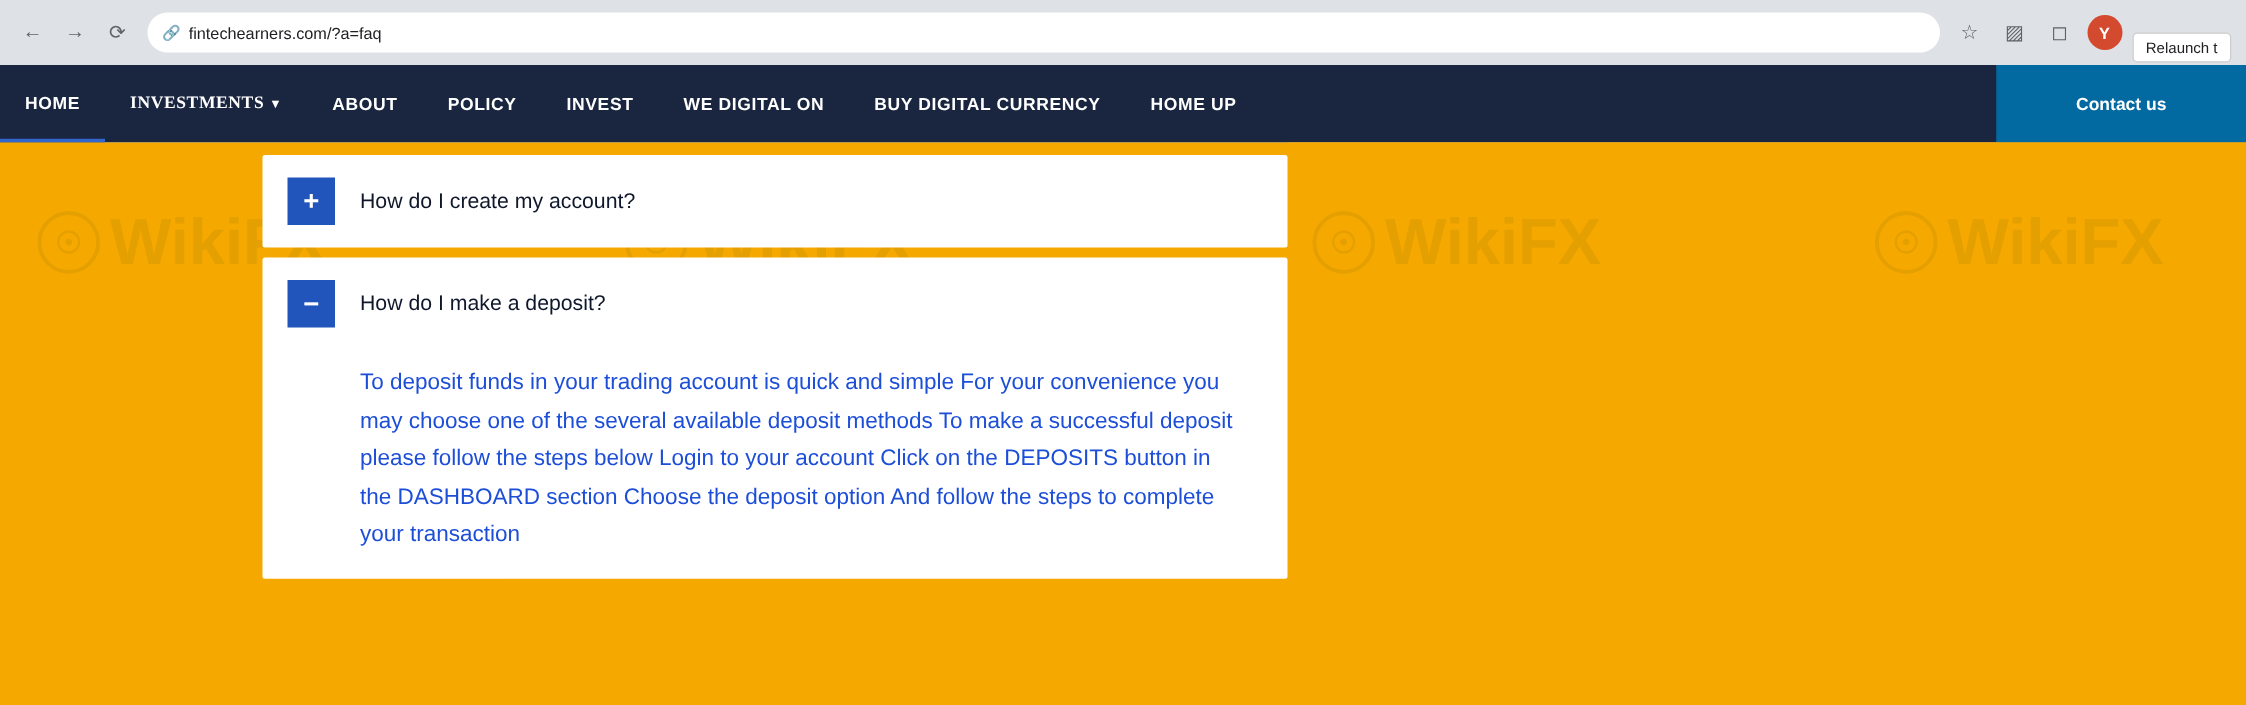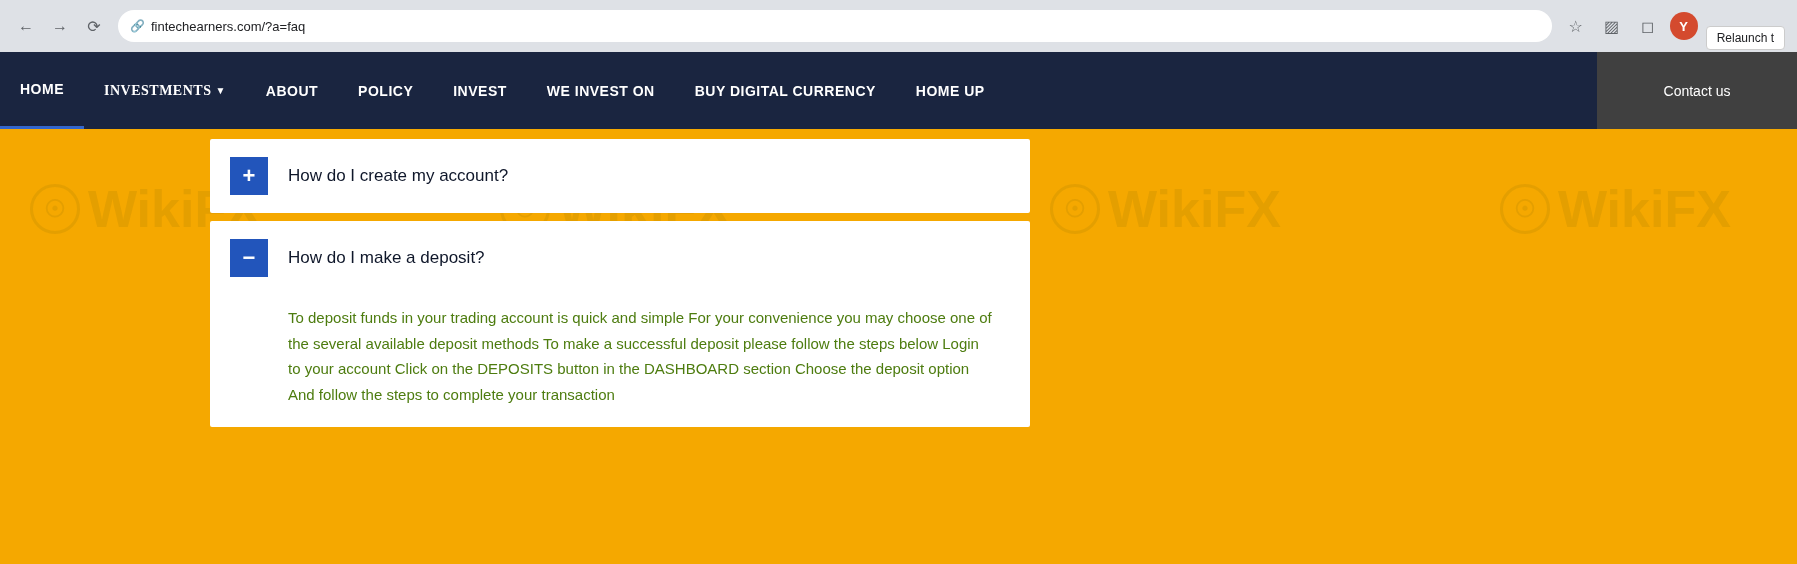--- a/index.html
+++ b/index.html
@@ -107,21 +107,21 @@
 
     
     .website {
       width: 100%;
       overflow: hidden;
     }
 
     
     .navbar {
       background: #1a2540;
-      height: 77px;
+      height: 62px;
       display: flex;
       align-items: stretch;
       position: relative;
     }
     .nav-items {
       display: flex;
       align-items: stretch;
       flex: 1;
     }
     .nav-item {
@@ -144,27 +144,27 @@
       color: white;
     }
     .nav-item.has-dropdown {
       gap: 4px;
       font-family: Liberation Serif, serif;
     }
     .dropdown-arrow {
       font-size: 10px;
     }
     .contact-us-btn {
-      background: #404040;
+      background: #0369a1;
       color: white;
       display: flex;
       align-items: center;
       padding: 0 24px;
       font-size: 14px;
-      font-weight: 400;
+      font-weight: 700;
       cursor: pointer;
       white-space: nowrap;
       border: none;
       min-width: 200px;
       justify-content: center;
     }
 
     
     .main-content {
       display: flex;
@@ -244,22 +244,22 @@
     }
 
     .faq-question {
       font-size: 17px;
       color: #0f172a;
       font-weight: 400;
     }
 
     .faq-answer {
       padding: 10px 36px 20px 78px;
-      font-size: 15px;
-      color: #4d7c0f;
+      font-size: 18px;
+      color: #1d4ed8;
       line-height: 1.7;
     }
 
     
     .right-panel {
       flex: 1;
       background: #f5a800;
     }
   </style>
 </head>
@@ -288,21 +288,21 @@
 
   <nav class="navbar">
     <div class="nav-items">
       <a class="nav-item active">HOME</a>
       <a class="nav-item has-dropdown">
         INVESTMENTS <span class="dropdown-arrow">▼</span>
       </a>
       <a class="nav-item">ABOUT</a>
       <a class="nav-item">POLICY</a>
       <a class="nav-item">INVEST</a>
-      <a class="nav-item">WE INVEST ON</a>
+      <a class="nav-item">WE DIGITAL ON</a>
       <a class="nav-item">BUY DIGITAL CURRENCY</a>
       <a class="nav-item">HOME UP</a>
     </div>
     <button class="contact-us-btn">Contact us</button>
   </nav>
 
   <div class="main-content">
 
     <div class="watermark-container">
       <div class="watermark wm1">

